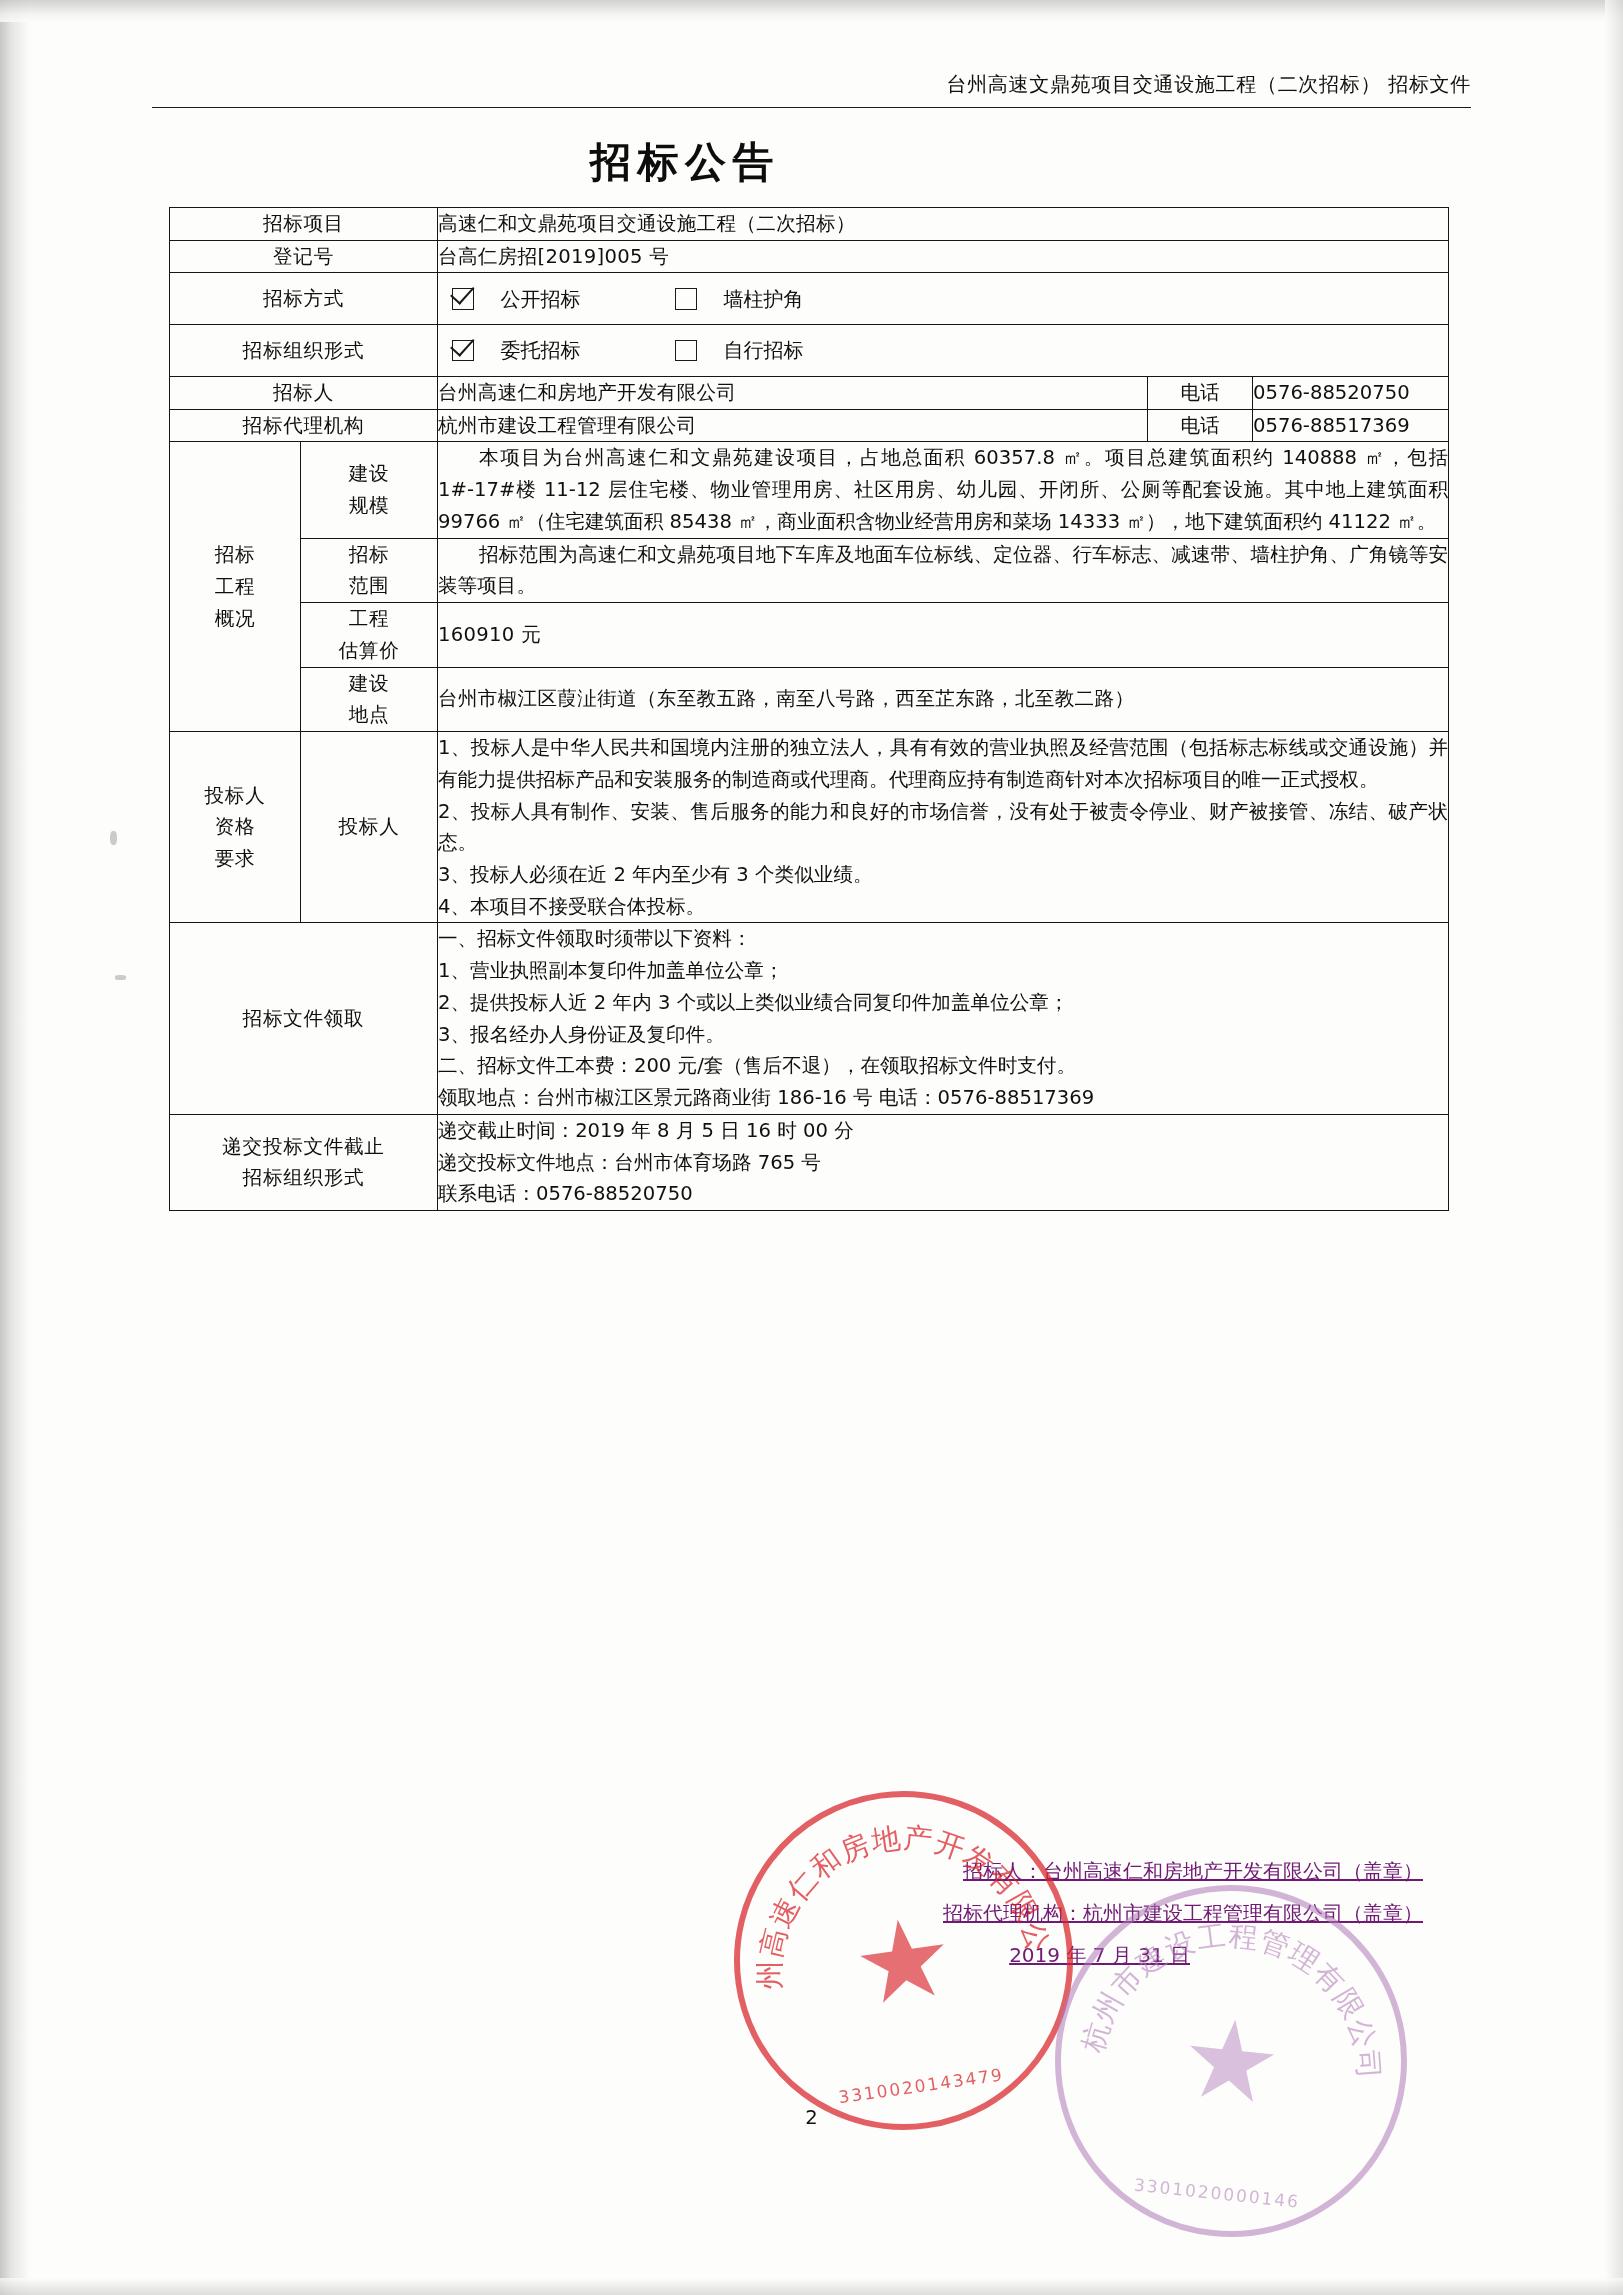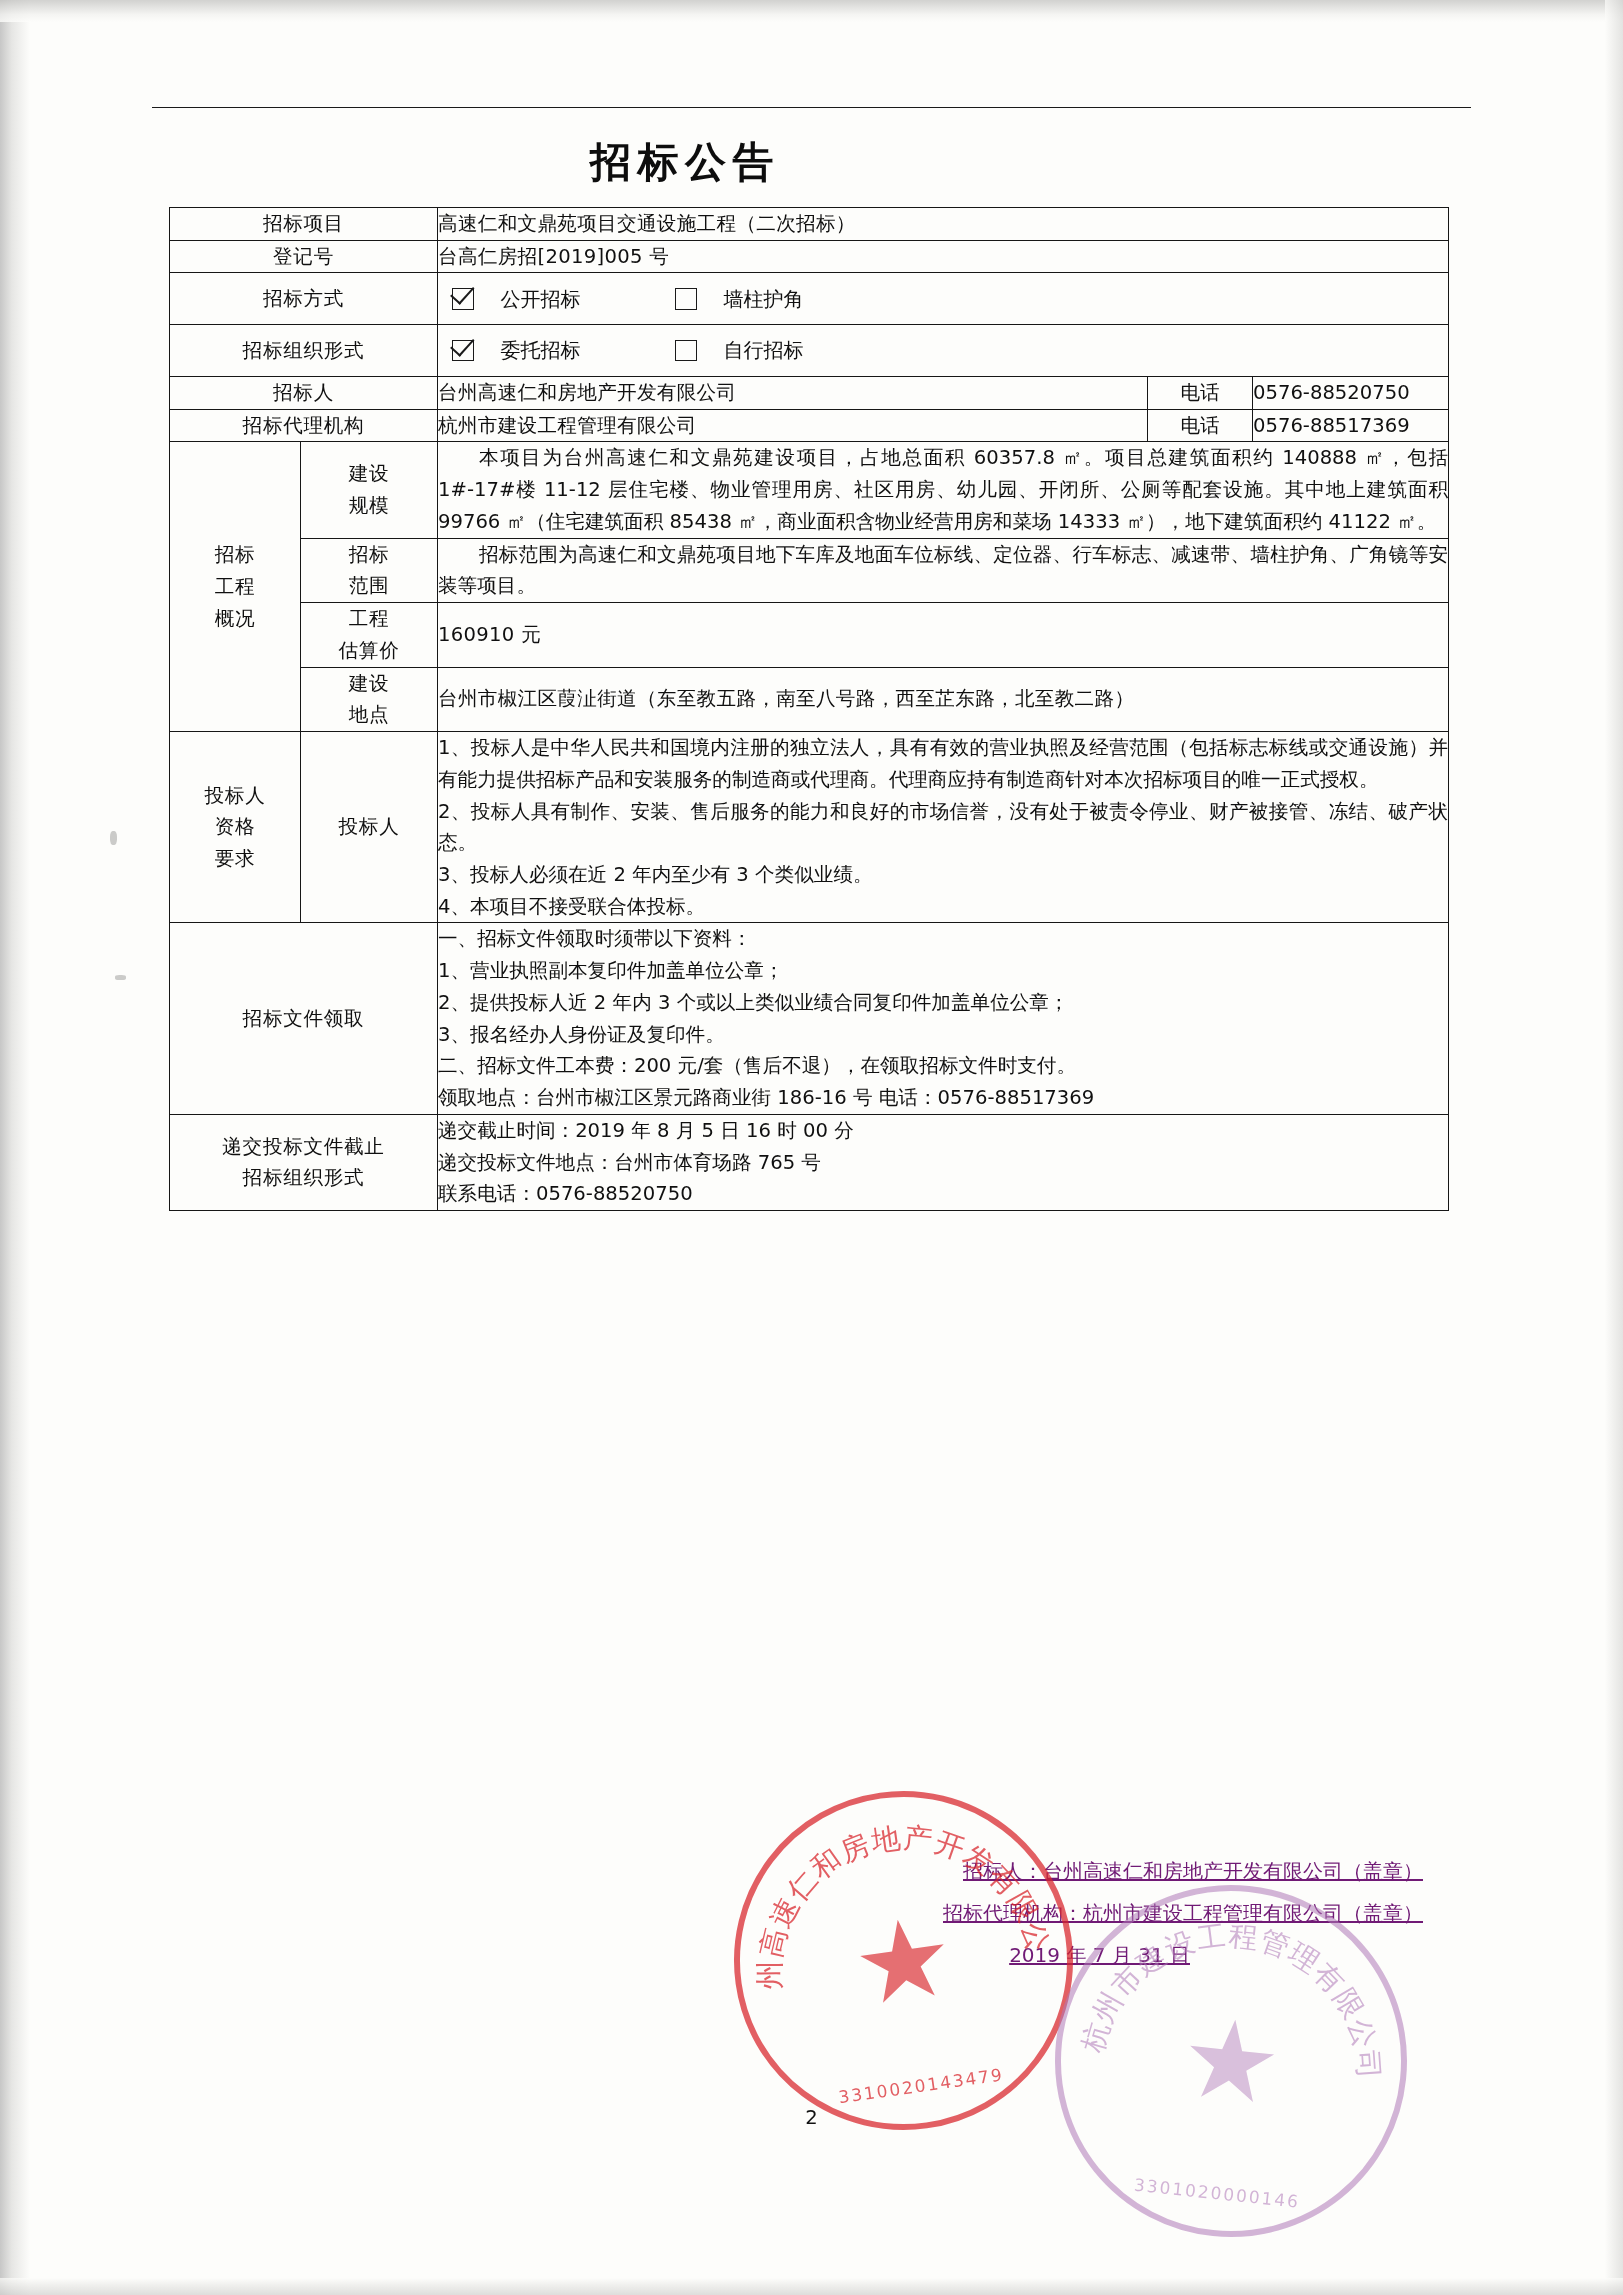--- a/index.html
+++ b/index.html
@@ -268,20 +268,21 @@
 <div class="page">
 
   <div class="scan-edge-left"></div>
   <div class="scan-edge-top"></div>
   <div class="scan-edge-right"></div>
   <div class="scan-edge-bottom"></div>
 
   <div class="speck" style="left:110px; top:831px; width:6.5px; height:14.4px;"></div>
   <div class="speck" style="left:115px; top:975px; width:10.5px; height:4.6px;"></div>
 
+  <div class="header">台州高速文鼎苑项目交通设施工程（二次招标）  招标文件</div>
   <div class="header-rule"></div>
 
   <div class="doc-title">招标公告</div>
 
   <table class="main">
     <colgroup>
       <col style="width:131px">
       <col style="width:137px">
       <col style="width:710px">
       <col style="width:105px">

